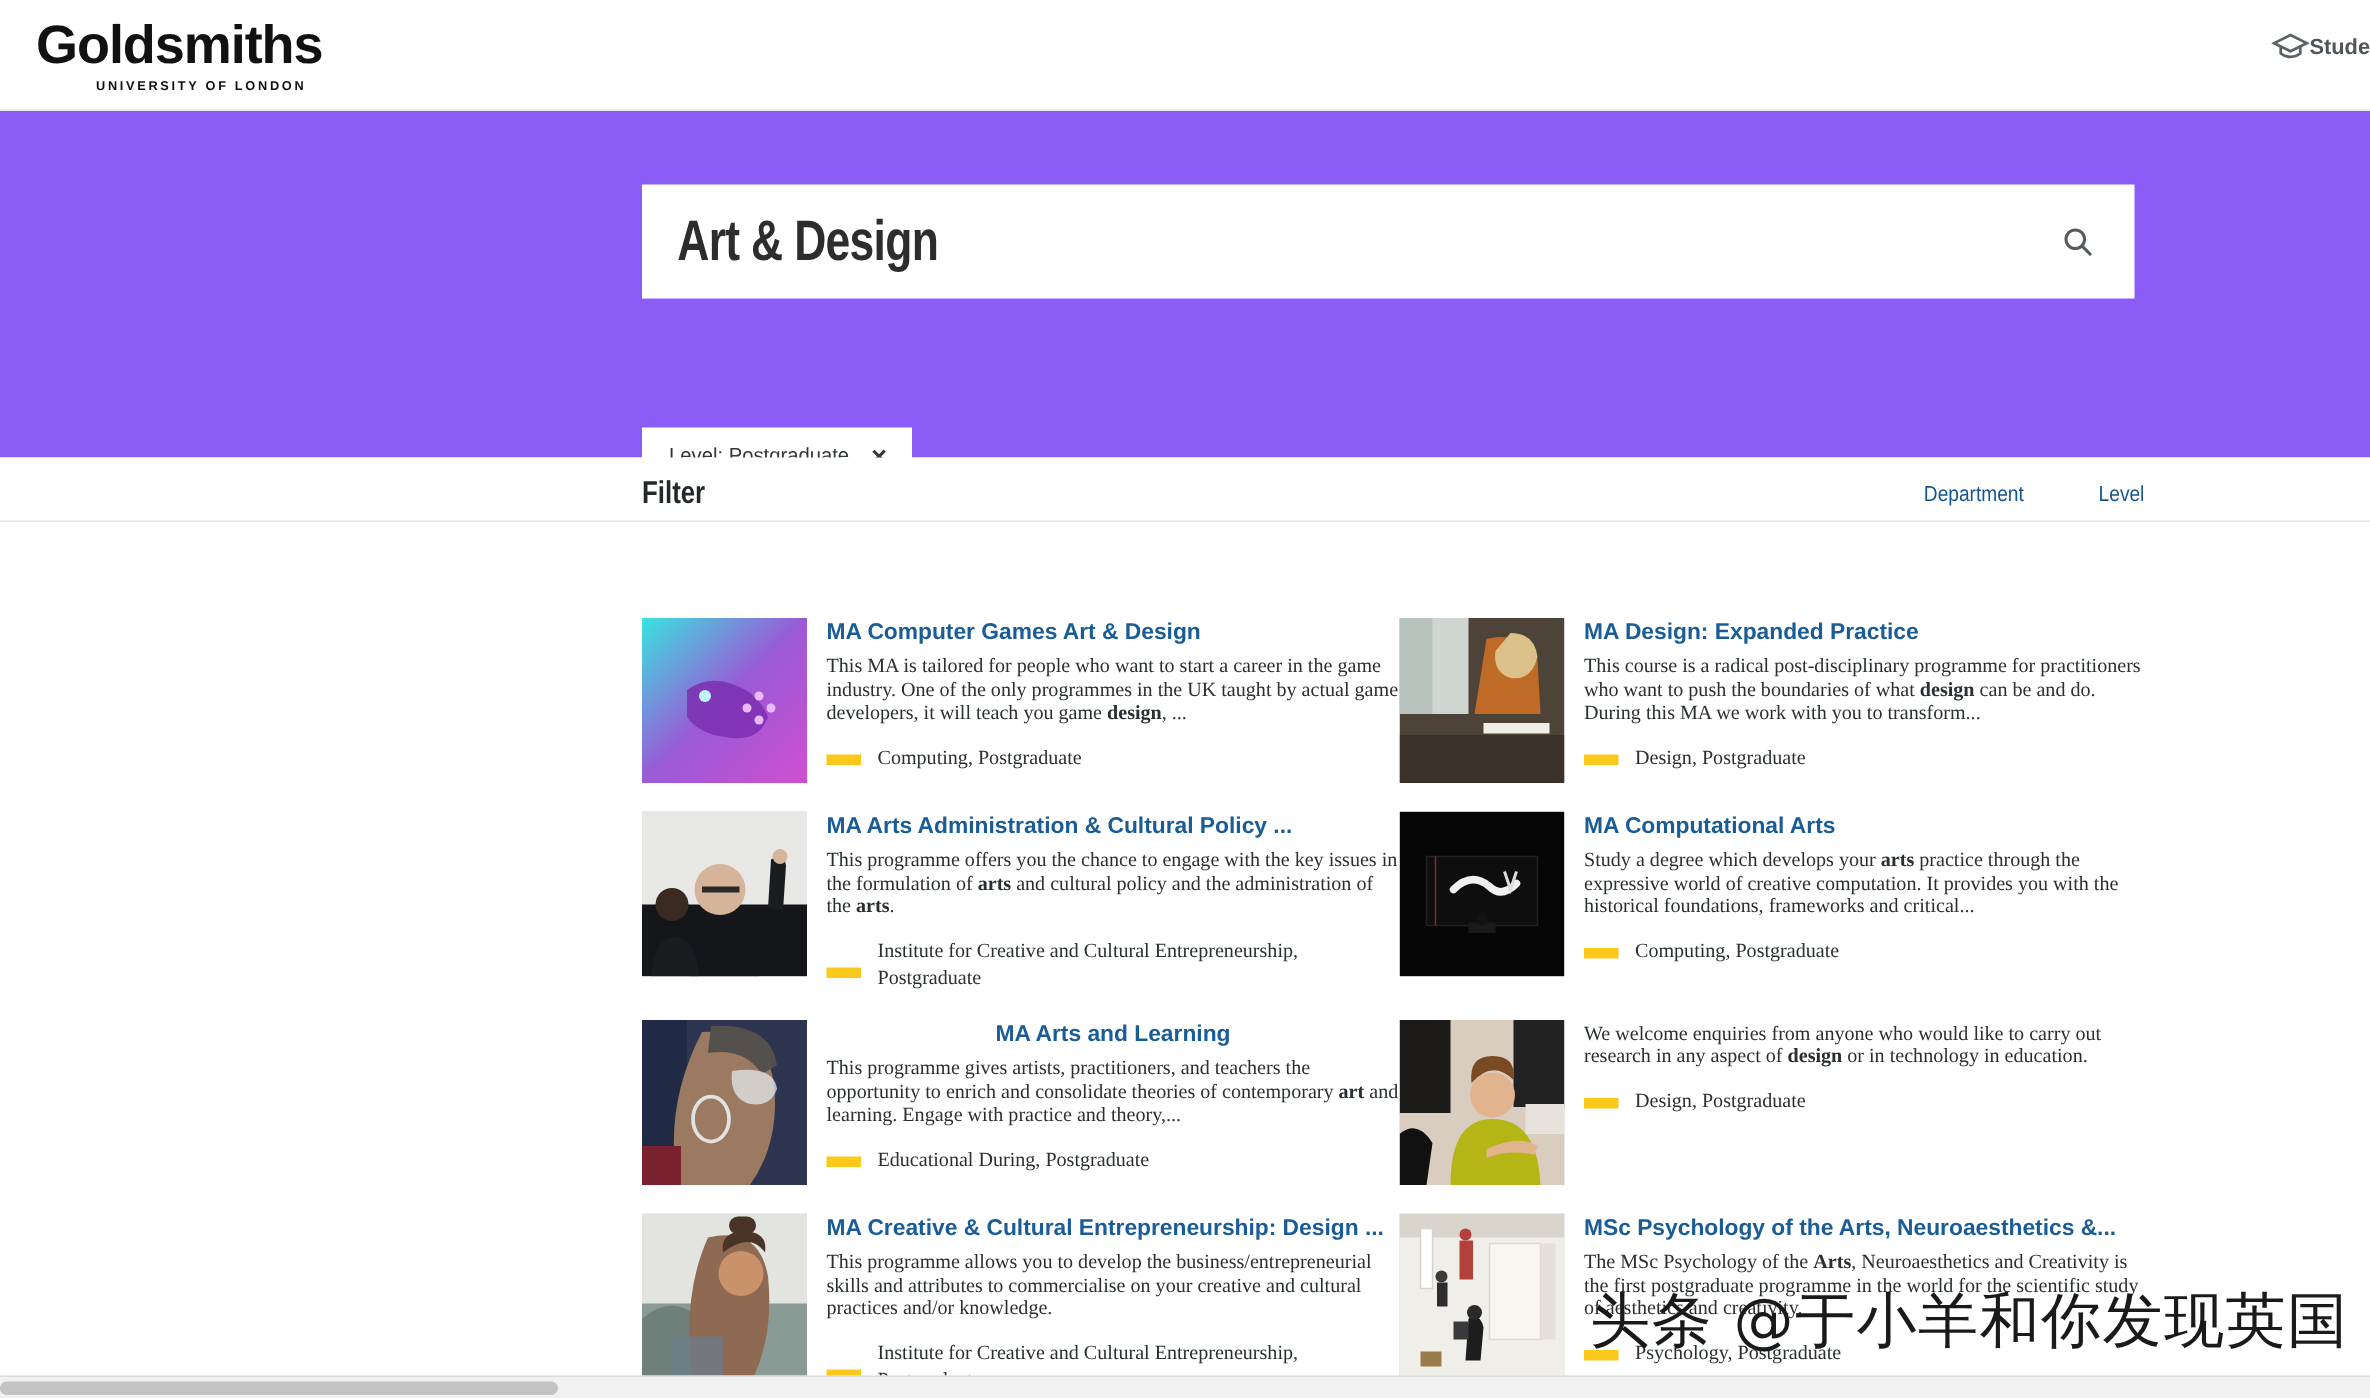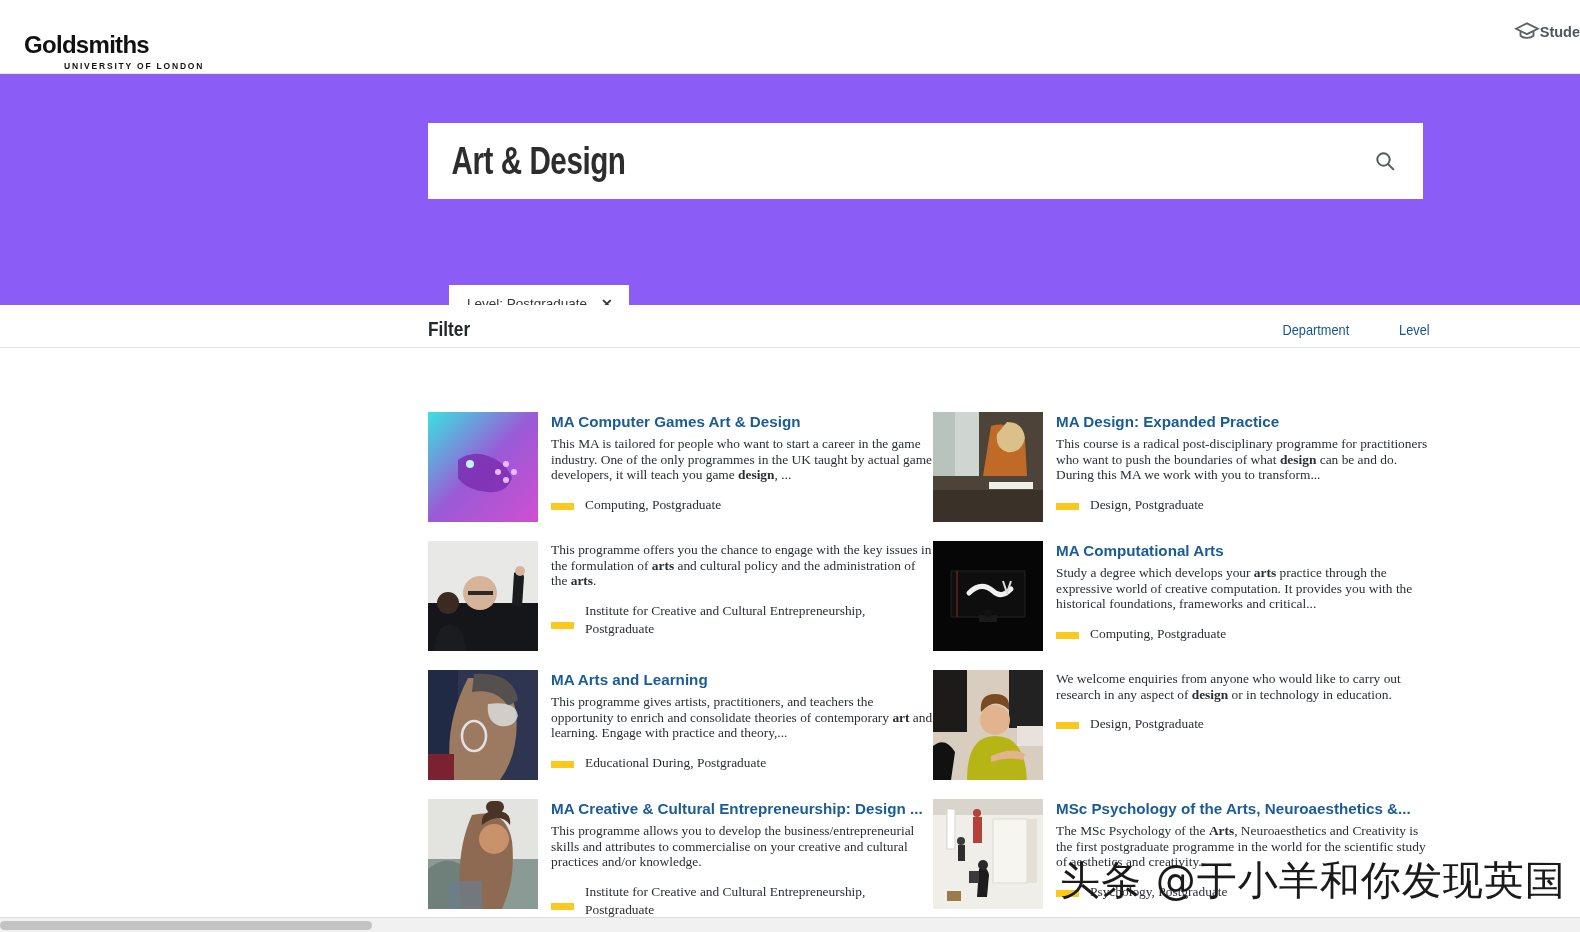--- a/index.html
+++ b/index.html
@@ -17,26 +17,25 @@
     width: 1580px; height: 74px;
     background: #ffffff;
     border-bottom: 1px solid #e9eaea;
   }
   .logo {
     position: absolute; left: 24px; top: 12px;
     line-height: 1;
   }
   .logo-word {
     font-family: "Liberation Sans", sans-serif;
-    font-size: 24px;
+    font-size: 36px;
     font-weight: 700;
     letter-spacing: -0.7px;
     color: #111111;
     display: block;
-    margin-top: 21px;
   }
   .logo-sub {
     display: block;
     margin-top: 5px;
     margin-left: 40px;
     font-size: 8.5px;
     font-weight: 700;
     letter-spacing: 1.8px;
     color: #111111;
   }
@@ -79,21 +78,21 @@
     width: 700px;
   }
   .search-btn {
     background: transparent; border: 0; cursor: pointer;
     margin-right: 20px; padding: 6px;
     display: flex; align-items: center; justify-content: center;
   }
   .search-icon { width: 24px; height: 24px; color: #565b5e; display: block; }
 
   .chip {
-    position: absolute; left: 449px; top: 211px;
+    position: absolute; left: 428px; top: 211px;
     height: 37px;
     background: #ffffff;
     display: inline-flex; align-items: center;
     padding: 0 16px 0 18px;
     gap: 14px;
   }
   .chip-label { font-size: 13.5px; color: #31373a; white-space: nowrap; }
   .chip-close {
     border: 0; background: transparent; cursor: pointer;
     font-size: 14px; color: #31373a; line-height: 1; padding: 0;
@@ -303,20 +302,21 @@
           <circle cx="52" cy="52" r="17" fill="#d6b49a"></circle>
           <path d="M32 110 q2 -34 22 -34 q22 0 24 34 z" fill="#15161a"></path>
           <rect x="40" y="50" width="25" height="4" fill="#2a2a2a"></rect>
           <circle cx="20" cy="62" r="11" fill="#3a2a22"></circle>
           <path d="M6 110 q2 -26 16 -26 q14 0 16 26 z" fill="#1b1c20"></path>
           <path d="M86 32 q8 -6 10 4 l-2 30 l-10 -2 z" fill="#1b1c20"></path>
           <circle cx="92" cy="30" r="5" fill="#d6b49a"></circle>
         </svg>
       </div>
       <div class="card-body">
+        <a class="card-title" style="display: block; text-decoration: none;">MA Arts Administration &amp; Cultural Policy ...</a>
         <p class="card-desc">This programme offers you the chance to engage with the key issues in the formulation of <b>arts</b> and cultural policy and the administration of the <b>arts</b>.</p>
         <div class="card-tags">
           <span class="tag-bar two-line"></span>
           <span class="tag-text">Institute for Creative and Cultural Entrepreneurship, Postgraduate</span>
         </div>
       </div>
     </div>
     <div class="card">
       <div class="card-thumb">
         <svg viewBox="0 0 110 110">
@@ -344,21 +344,21 @@
           <rect width="110" height="110" fill="#2d3550"></rect>
           <rect x="0" y="0" width="30" height="110" fill="#202a44"></rect>
           <path d="M40 8 q42 -2 48 34 q4 40 -16 68 h-48 q-10 -52 16 -102 z" fill="#9c7a62"></path>
           <path d="M46 4 q40 -2 44 26 l-10 6 q-12 -18 -36 -14 z" fill="#54504e"></path>
           <path d="M60 34 q28 -4 30 12 q-4 12 -18 10 q-14 -4 -12 -22 z" fill="#e6eef2" opacity="0.72"></path>
           <ellipse cx="46" cy="66" rx="12" ry="15" fill="none" stroke="#e2e2e2" stroke-width="2.5"></ellipse>
           <rect x="0" y="84" width="26" height="26" fill="#7b2230"></rect>
         </svg>
       </div>
       <div class="card-body">
-        <a class="card-title" style="display: block; text-decoration: none;">MA Arts and Learning</a>
+        <a class="card-title" style="display: block; text-decoration: none; text-align: center;">MA Arts and Learning</a>
         <p class="card-desc">This programme gives artists, practitioners, and teachers the opportunity to enrich and consolidate theories of contemporary <b>art</b> and learning. Engage with practice and theory,...</p>
         <div class="card-tags">
           <span class="tag-bar"></span>
           <span class="tag-text">Educational During, Postgraduate</span>
         </div>
       </div>
     </div>
     <div class="card">
       <div class="card-thumb">
         <svg viewBox="0 0 110 110">

